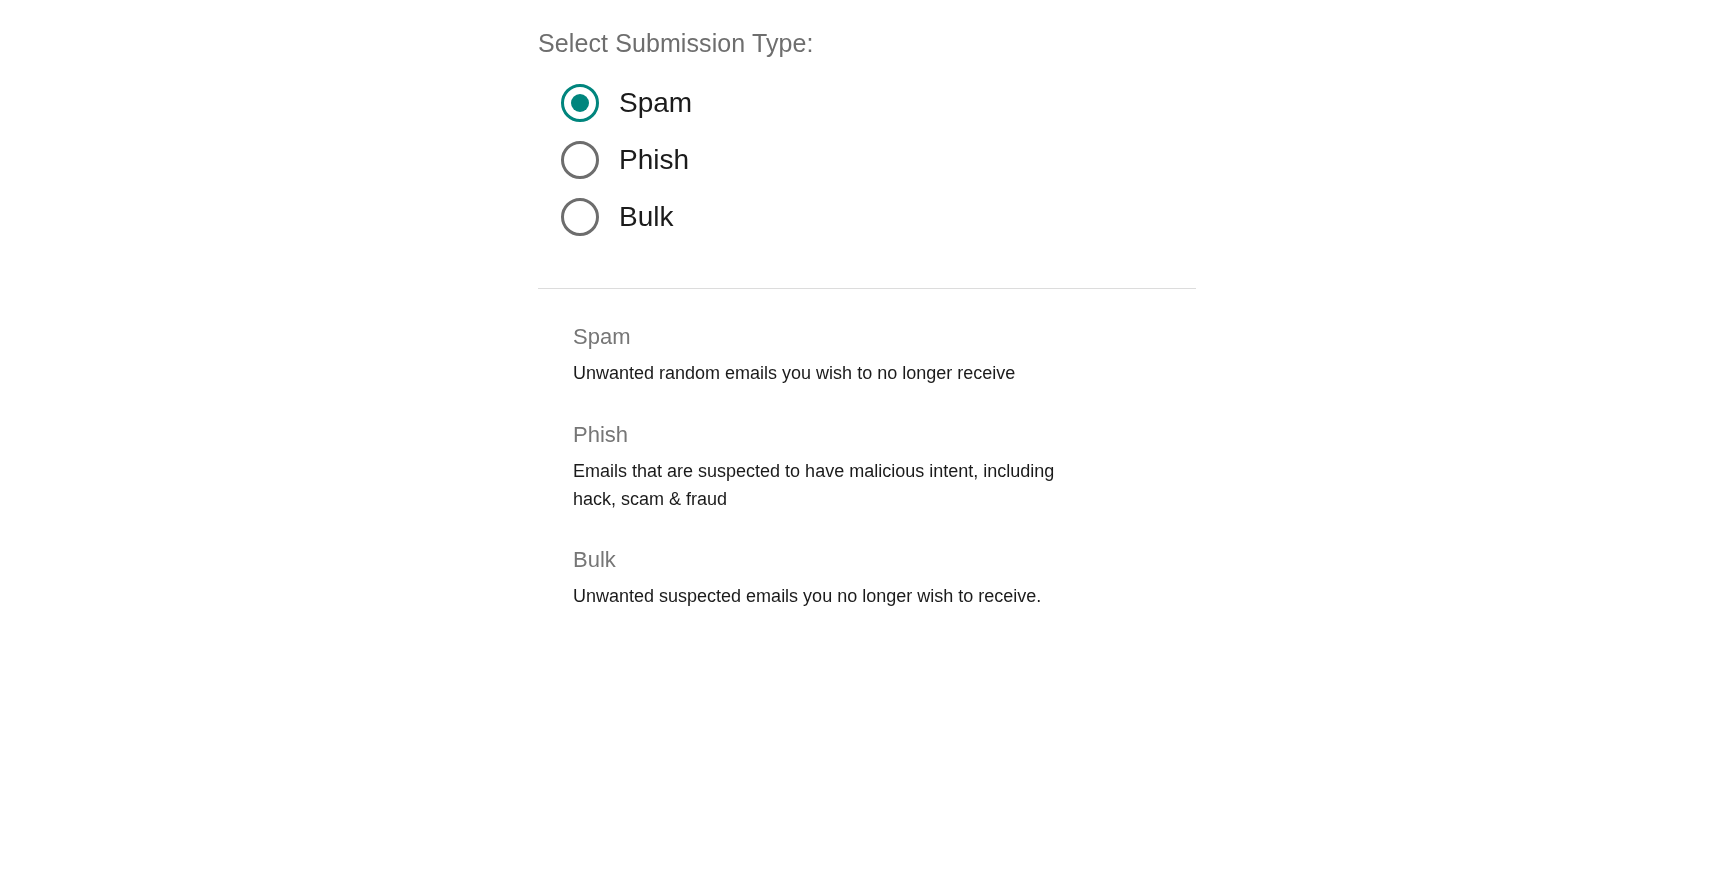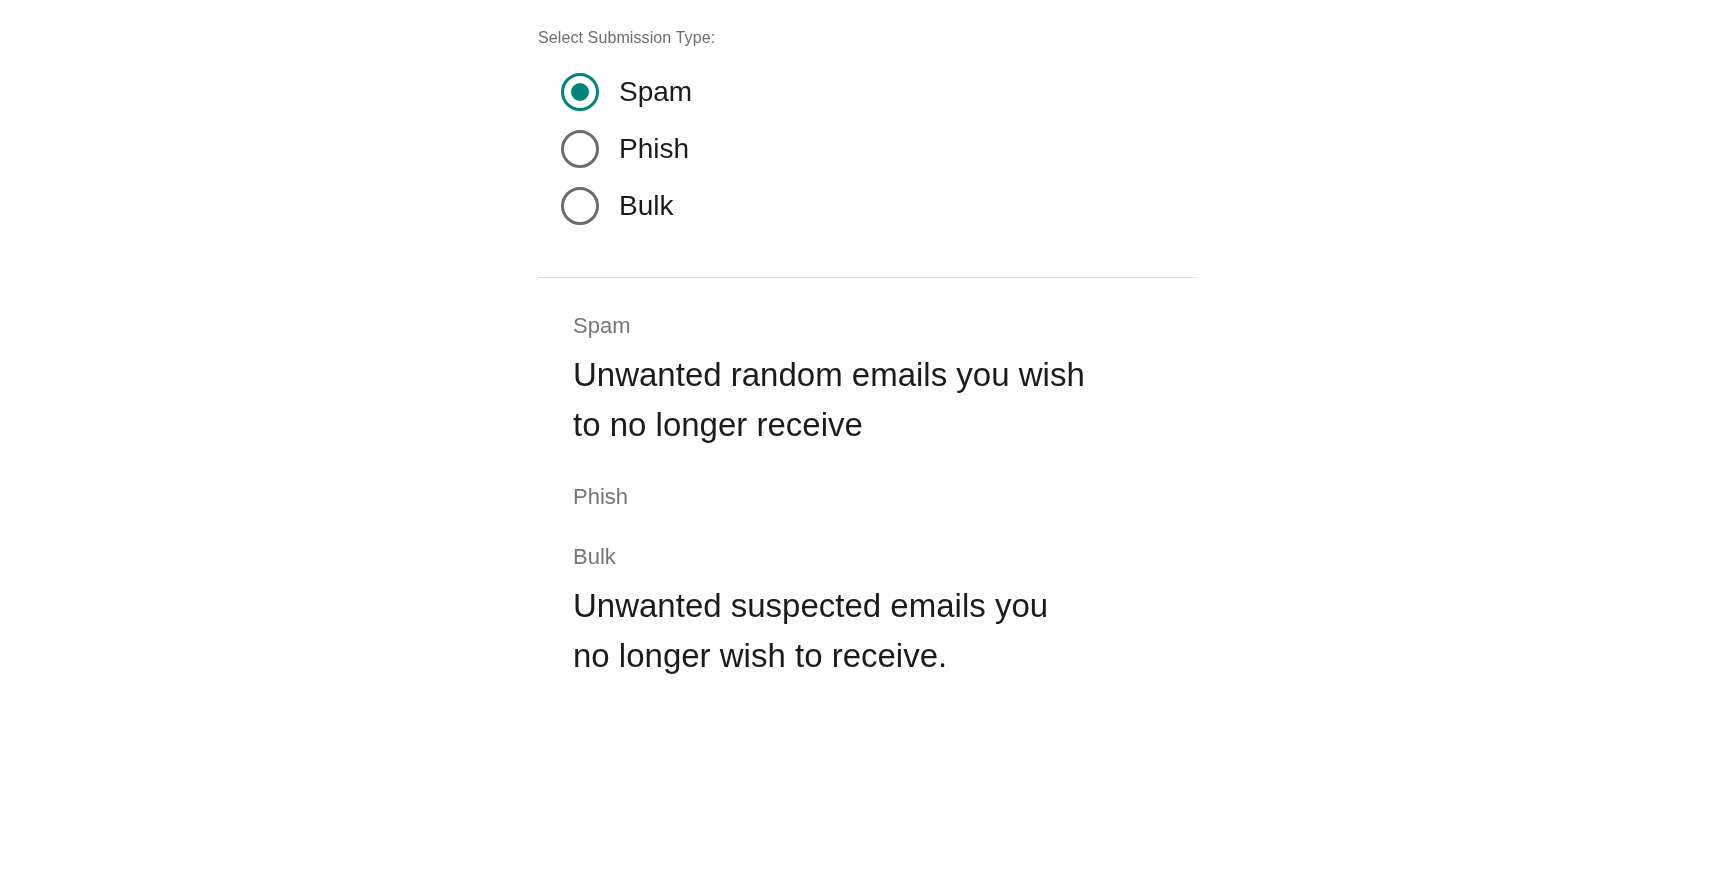--- a/index.html
+++ b/index.html
@@ -22,21 +22,21 @@
   }
 
   .form-panel {
     position: absolute;
     left: 538px;
     top: 0;
     width: 660px;
   }
 
   .section-label {
-    font-size: 16px;
+    font-size: 25px;
     color: #6e6e6e;
     line-height: 1.2;
     padding-top: 28px;
     letter-spacing: 0.1px;
   }
 
   .radio-list {
     margin-top: 16px;
   }
 
@@ -104,21 +104,21 @@
   }
 
   .def-term {
     font-size: 22px;
     color: #767676;
     line-height: 1.2;
     margin-bottom: 10px;
   }
 
   .def-desc {
-    font-size: 33px;
+    font-size: 18px;
     color: #1b1b1b;
     line-height: 1.52;
     max-width: 520px;
   }
 </style>
 </head>
 <body>
 
 <div class="page">
   <div class="form-panel">
@@ -154,20 +154,21 @@
 
     <div class="definitions">
 
       <div class="def-block">
         <div class="def-term">Spam</div>
         <div class="def-desc">Unwanted random emails you wish to no longer receive</div>
       </div>
 
       <div class="def-block">
         <div class="def-term">Phish</div>
+        <div class="def-desc">Emails that are suspected to have malicious intent, including hack, scam &amp; fraud</div>
       </div>
 
       <div class="def-block">
         <div class="def-term">Bulk</div>
         <div class="def-desc">Unwanted suspected emails you no longer wish to receive.</div>
       </div>
 
     </div>
 
   </div>

